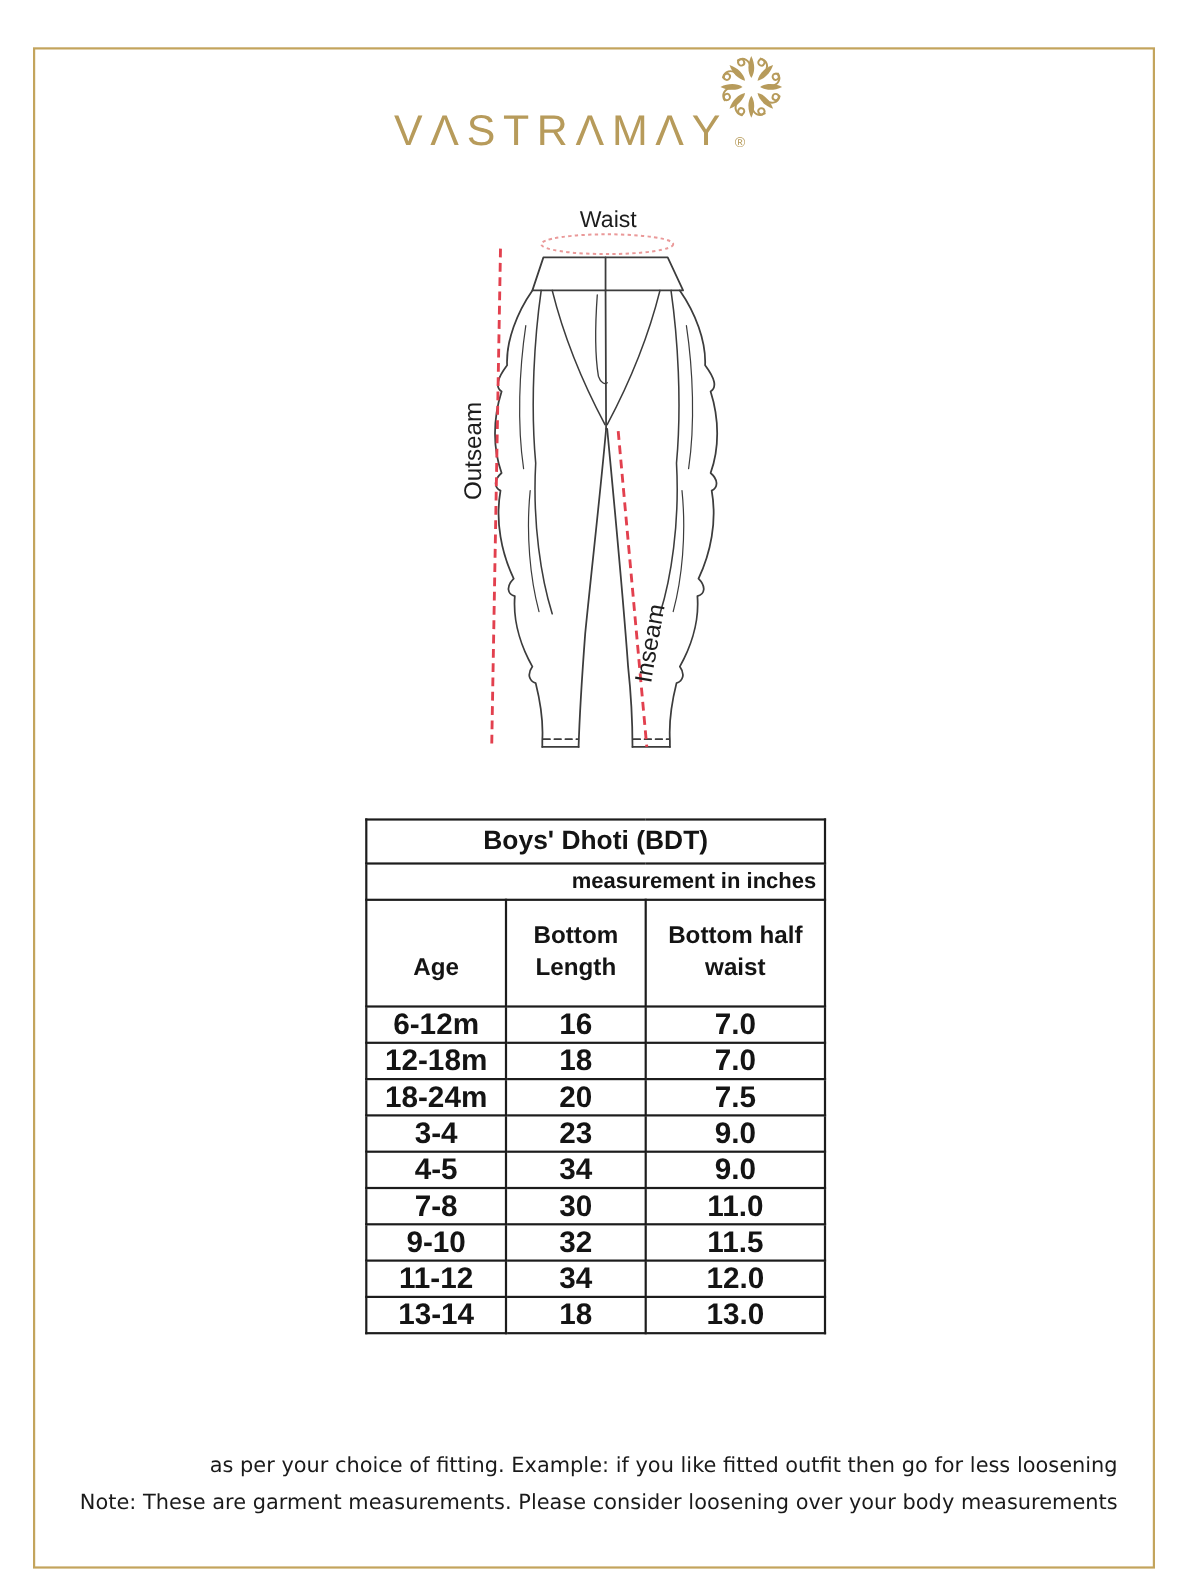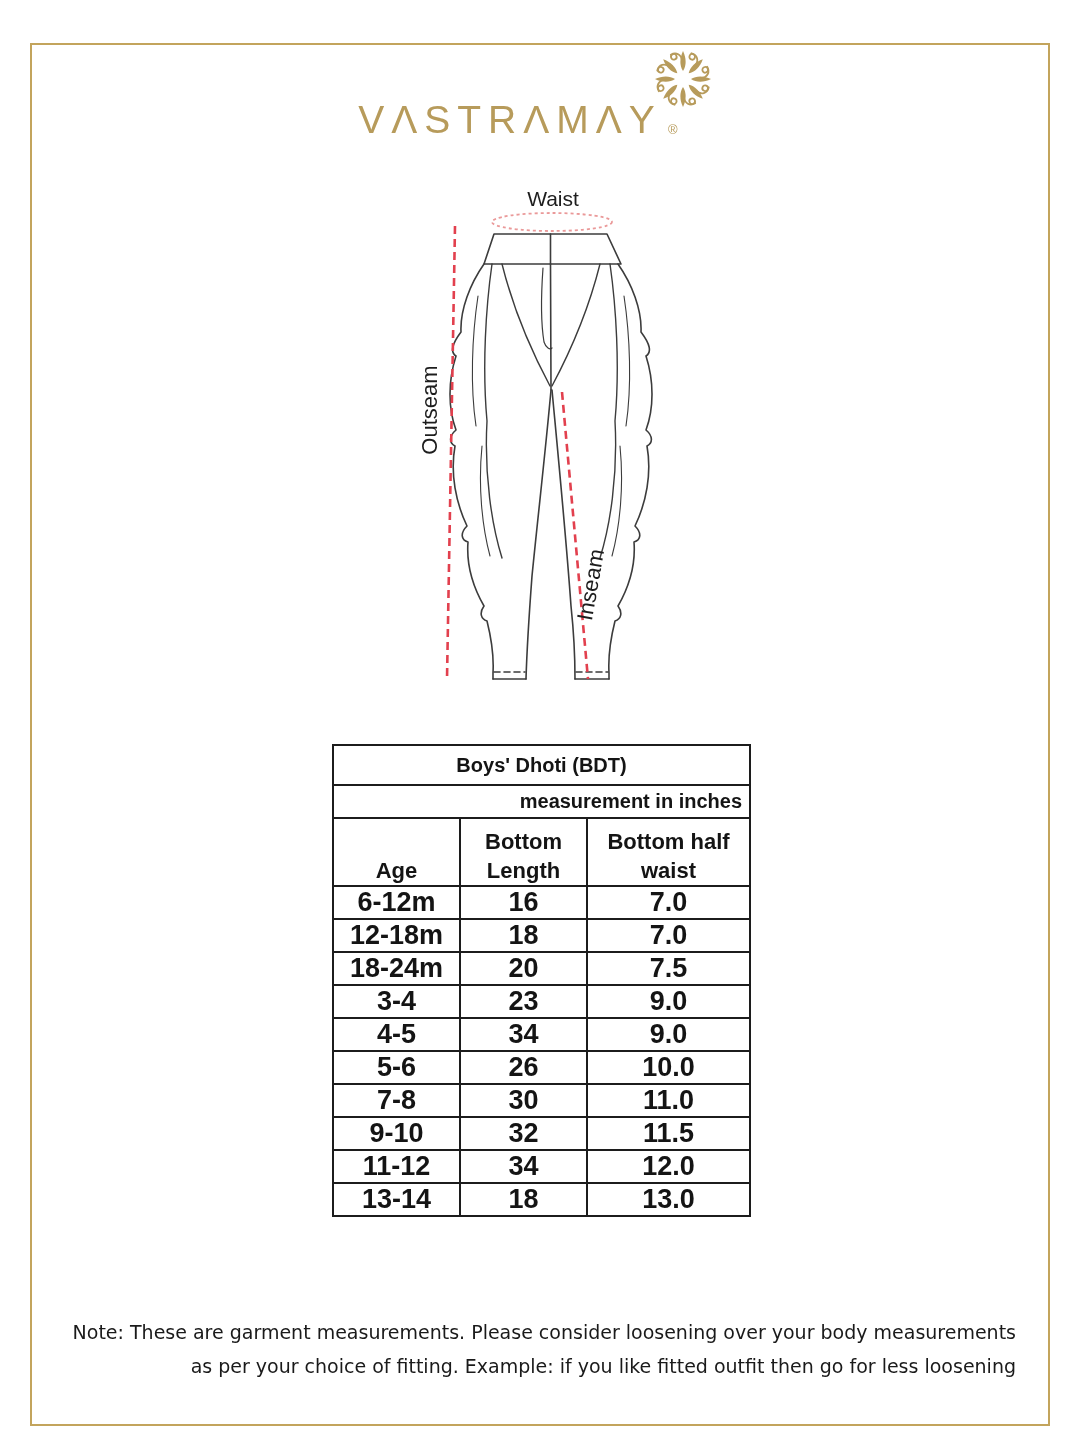--- a/index.html
+++ b/index.html
@@ -59,37 +59,37 @@
     table-layout: fixed;
     font-family: "Liberation Sans", sans-serif;
   }
   .size-table th, .size-table td {
     border: 2px solid #1c1c1c;
     font-weight: bold;
     color: #141414;
   }
   .title-row th {
     height: 40px;
-    font-size: 20px;
+    font-size: 24px;
     text-align: center;
     vertical-align: middle;
   }
   .unit-row th {
     height: 33px;
     font-size: 20px;
     text-align: right;
     vertical-align: middle;
     padding-right: 7px;
   }
   .head-row th {
-    height: 68px;
+    height: 97px;
     font-size: 22px;
     text-align: center;
     vertical-align: bottom;
-    padding-bottom: 0;
+    padding-bottom: 21px;
     line-height: 1.32;
   }
   .size-table td {
     height: 33px;
     font-size: 27px;
     text-align: center;
     vertical-align: middle;
   }
   
   .note {
@@ -256,25 +256,20 @@
           <td>3-4</td>
           <td>23</td>
           <td>9.0</td>
         </tr>
       <tr>
           <td>4-5</td>
           <td>34</td>
           <td>9.0</td>
         </tr>
       <tr>
-          <td>5-6</td>
-          <td>26</td>
-          <td>10.0</td>
-        </tr>
-      <tr>
           <td>7-8</td>
           <td>30</td>
           <td>11.0</td>
         </tr>
       <tr>
           <td>9-10</td>
           <td>32</td>
           <td>11.5</td>
         </tr>
       <tr>
@@ -284,17 +279,17 @@
         </tr>
       <tr>
           <td>13-14</td>
           <td>18</td>
           <td>13.0</td>
         </tr>
     </tbody>
   </table>
 
   <div class="note">
+    <div class="note-line">as per your choice of fitting. Example: if you like fitted outfit then go for less loosening</div>
     <div class="note-line">Note: These are garment measurements. Please consider loosening over your body measurements</div>
-    <div class="note-line">as per your choice of fitting. Example: if you like fitted outfit then go for less loosening</div>
   </div>
 
 </div>
 
 </body></html>

